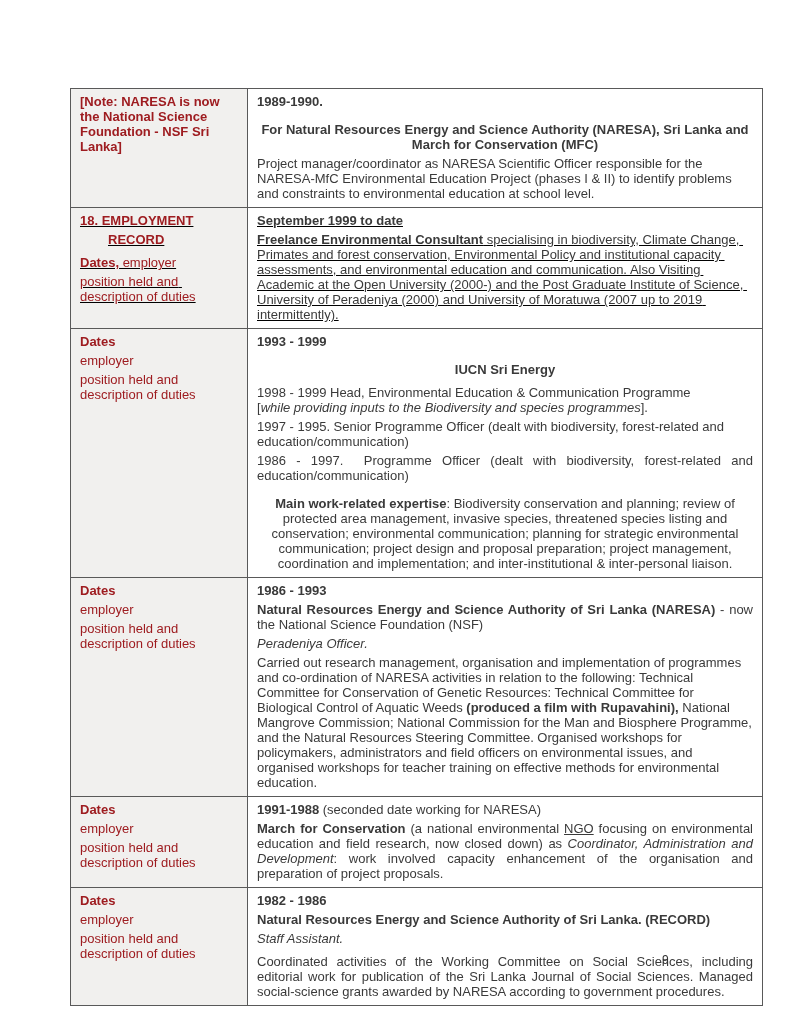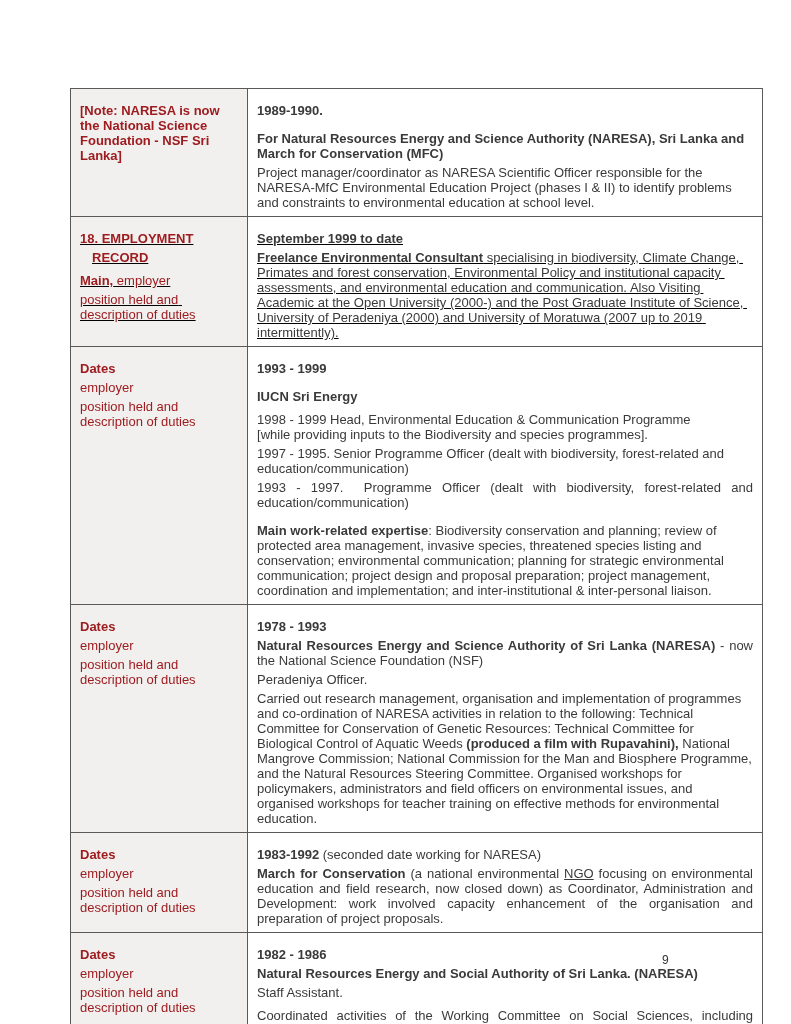--- a/index.html
+++ b/index.html
@@ -17,45 +17,45 @@
   table.cv {
     position:absolute;
     left:70px; top:88px;
     width:654px;
     border-collapse:collapse;
     table-layout:fixed;
   }
   td {
     border:1.5px solid #595959;
     vertical-align:top;
-    padding:14px 9px 6px 9px;
+    padding:5px 9px 6px 9px;
     font-size:13px;
     line-height:15px;
     color:#3a3a3a;
   }
   td.left {
     width:158px;
     background:#f1f0ee;
     color:#9e1c20;
   }
   td.right { width:496px; }
   tr.r1 { height:102px; }
   tr.r2 { height:106px;text-decoration:underline; }
   tr.r3 { height:244px; }
   tr.r4 { height:200px; }
   tr.r5 { height:82px;  }
   tr.r6 { height:118px; }
   .para { margin:0; white-space:pre-wrap; }
   .para + .para { margin-top:4px; }
-  .para.gap { margin-top:13px; }
+  .para.gap { margin-top:13px;text-align:center; }
   .para.gap-sm { margin-top:8px; }
-  .para.indent { margin-left:12px; }
+  .para.indent { margin-left:28px; }
   .para.justify { text-align:justify; }
   .b { font-weight:bold; }
-  .i { }
+  .i { font-style:italic; }
   .u { text-decoration:underline; }
   .pagenum {
     position:absolute;
     left:662px; top:953px;
     font-size:12px;
     color:#333333;
   }
 </style>
 </head>
 <body>
@@ -70,77 +70,77 @@
       <td class="right">
             <p class="para"><span class="b">1989-1990.</span></p>
             <p class="para gap"><span class="b">For Natural Resources Energy and Science Authority (NARESA), Sri Lanka and March for Conservation (MFC)</span></p>
             <p class="para"><span>Project manager/coordinator as NARESA Scientific Officer responsible for the NARESA-MfC Environmental Education Project (phases I &amp; II) to identify problems and constraints to environmental education at school level.</span></p>
           </td>
     </tr>
     <tr class="r2">
       <td class="left">
             <p class="para"><span class="b">18. EMPLOYMENT</span></p>
             <p class="para indent"><span class="b">RECORD</span></p>
-            <p class="para gap-sm"><span class="b">Main,</span><span> employer</span></p>
+            <p class="para gap-sm"><span class="b">Dates,</span><span> employer</span></p>
             <p class="para"><span>position held and description of duties</span></p>
           </td>
       <td class="right">
             <p class="para"><span class="b">September 1999 to date</span></p>
             <p class="para"><span class="b">Freelance Environmental Consultant</span><span> specialising in biodiversity, Climate Change, Primates and forest conservation, Environmental Policy and institutional capacity assessments, and environmental education and communication. Also Visiting Academic at the Open University (2000-) and the Post Graduate Institute of Science, University of Peradeniya (2000) and University of Moratuwa (2007 up to 2019 intermittently).</span></p>
           </td>
     </tr>
     <tr class="r3">
       <td class="left">
             <p class="para"><span class="b">Dates</span></p>
             <p class="para"><span>employer</span></p>
             <p class="para"><span>position held and description of duties</span></p>
           </td>
       <td class="right">
             <p class="para"><span class="b">1993 - 1999</span></p>
             <p class="para gap"><span class="b">IUCN Sri Energy</span></p>
             <p class="para gap-sm"><span>1998 - 1999 Head, Environmental Education &amp; Communication Programme
 [</span><span class="i">while providing inputs to the Biodiversity and species programmes</span><span>].</span></p>
             <p class="para"><span>1997 - 1995. Senior Programme Officer (dealt with biodiversity, forest-related and education/communication)</span></p>
-            <p class="para justify"><span>1993 - 1997.  Programme Officer (dealt with biodiversity, forest-related and education/communication)</span></p>
+            <p class="para justify"><span>1986 - 1997.  Programme Officer (dealt with biodiversity, forest-related and education/communication)</span></p>
             <p class="para gap"><span class="b">Main work-related expertise</span><span>: Biodiversity conservation and planning; review of protected area management, invasive species, threatened species listing and conservation; environmental communication; planning for strategic environmental communication; project design and proposal preparation; project management, coordination and implementation; and inter-institutional &amp; inter-personal liaison.</span></p>
           </td>
     </tr>
     <tr class="r4">
       <td class="left">
             <p class="para"><span class="b">Dates</span></p>
             <p class="para"><span>employer</span></p>
             <p class="para"><span>position held and description of duties</span></p>
           </td>
       <td class="right">
-            <p class="para"><span class="b">1978 - 1993</span></p>
+            <p class="para"><span class="b">1986 - 1993</span></p>
             <p class="para justify"><span class="b">Natural Resources Energy and Science Authority of Sri Lanka (NARESA)</span><span> - now the National Science Foundation (NSF)</span></p>
             <p class="para"><span class="i">Peradeniya Officer.</span></p>
             <p class="para"><span>Carried out research management, organisation and implementation of programmes and co-ordination of NARESA activities in relation to the following: Technical Committee for Conservation of Genetic Resources: Technical Committee for Biological Control of Aquatic Weeds </span><span class="b">(produced a film with Rupavahini),</span><span> National Mangrove Commission; National Commission for the Man and Biosphere Programme, and the Natural Resources Steering Committee. Organised workshops for policymakers, administrators and field officers on environmental issues, and organised workshops for teacher training on effective methods for environmental education.</span></p>
           </td>
     </tr>
     <tr class="r5">
       <td class="left">
             <p class="para"><span class="b">Dates</span></p>
             <p class="para"><span>employer</span></p>
             <p class="para"><span>position held and description of duties</span></p>
           </td>
       <td class="right">
-            <p class="para"><span class="b">1983-1992</span><span> (seconded date working for NARESA)</span></p>
+            <p class="para"><span class="b">1991-1988</span><span> (seconded date working for NARESA)</span></p>
             <p class="para justify"><span class="b">March for Conservation</span><span> (a national environmental </span><span class="u">NGO</span><span> focusing on environmental education and field research, now closed down) as </span><span class="i">Coordinator, Administration and Development</span><span>: work involved capacity enhancement of the organisation and preparation of project proposals.</span></p>
           </td>
     </tr>
     <tr class="r6">
       <td class="left">
             <p class="para"><span class="b">Dates</span></p>
             <p class="para"><span>employer</span></p>
             <p class="para"><span>position held and description of duties</span></p>
           </td>
       <td class="right">
             <p class="para"><span class="b">1982 - 1986</span></p>
-            <p class="para"><span class="b">Natural Resources Energy and Social Authority of Sri Lanka. (NARESA)</span></p>
+            <p class="para"><span class="b">Natural Resources Energy and Science Authority of Sri Lanka. (RECORD)</span></p>
             <p class="para"><span class="i">Staff Assistant.</span></p>
             <p class="para gap-sm justify"><span>Coordinated activities of the Working Committee on Social Sciences, including editorial work for publication of the Sri Lanka Journal of Social Sciences. Managed social-science grants awarded by NARESA according to government procedures.</span></p>
           </td>
     </tr>
   </tbody>
     </table>
   <div class="pagenum">9</div>
 </div>
 
 </body></html>

